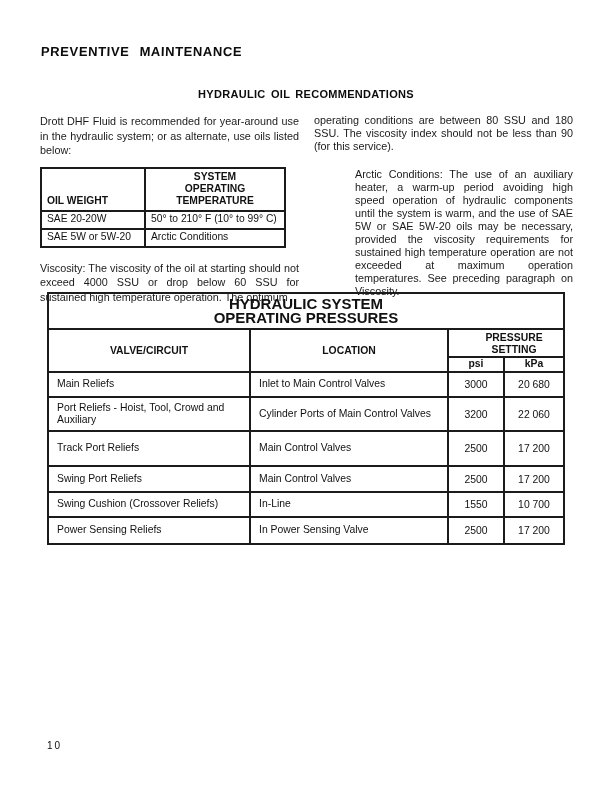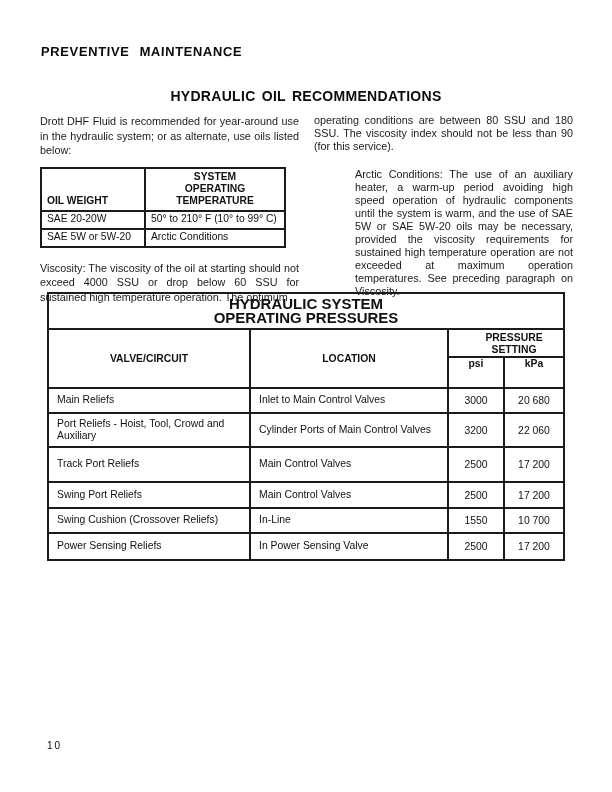--- a/index.html
+++ b/index.html
@@ -10,21 +10,21 @@
   }
   .page{position:absolute;inset:0;width:612px;height:792px;background:#fff;overflow:hidden;}
 
   .doc-header{
     position:absolute;left:41px;top:44px;
     font-size:13px;font-weight:700;letter-spacing:.6px;word-spacing:6px;
     color:#0c0c0c;transform:skewX(-2deg);
   }
   .doc-title{
     position:absolute;left:0;top:88px;width:612px;text-align:center;
-    font-size:14px;font-weight:700;letter-spacing:.3px;word-spacing:2px;color:#0c0c0c;
+    font-size:11px;font-weight:700;letter-spacing:.3px;word-spacing:2px;color:#0c0c0c;
   }
 
   .col{position:absolute;top:114px;width:259px;font-size:10.8px;line-height:14.6px;text-align:justify;color:#1a1a1a;}
   .col.left{left:40px;}
   .col.right{left:314px;}
   .col.right{line-height:13px;}
   .col p{margin:0;}
   .col.left p.para2{margin-top:13px;}
   .col.right p.para2{margin-top:15px;margin-left:41px;}
 
@@ -41,21 +41,21 @@
 
   .pressure-table{
     position:absolute;left:47px;top:292px;width:516px;
     font-size:10.4px;color:#111;table-layout:fixed;
   }
   .pressure-table th,.pressure-table td{border:2px solid #1b1b1b;padding:2px 8px;}
   .pressure-table .tbl-title{
     text-align:center;font-weight:700;font-size:15px;line-height:13.5px;padding:3px 0 4px 0;
   }
   .pressure-table th{font-weight:700;text-align:center;vertical-align:middle;}
-  .pressure-table th.sub{padding:0 2px 18px 2px;}
+  .pressure-table th.sub{padding:0 2px 2px 2px;}
   .pressure-table td.valve,.pressure-table td.loc{text-align:left;vertical-align:middle;line-height:12.5px;}
   .pressure-table td.num{text-align:center;vertical-align:middle;white-space:nowrap;}
   .pressure-table tr.r1 td{height:19px;}
   .pressure-table tr.r2 td{height:28px;}
   .pressure-table tr.r3 td{height:29px;}
   .pressure-table tr.r4 td{height:20px;}
   .pressure-table tr.r5 td{height:19px;}
   .pressure-table tr.r6 td{height:21px;}
   .pressure-table th.pset{padding:2px 0 0 16px;line-height:12px;}
 

